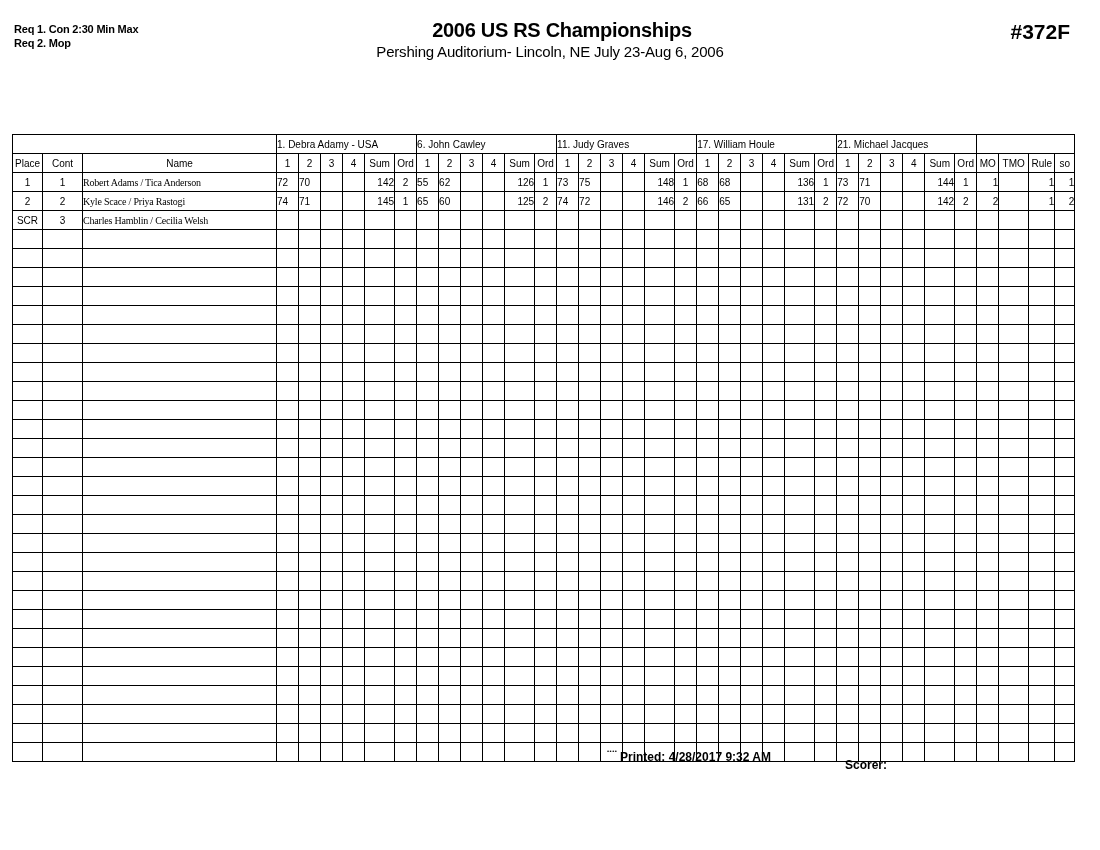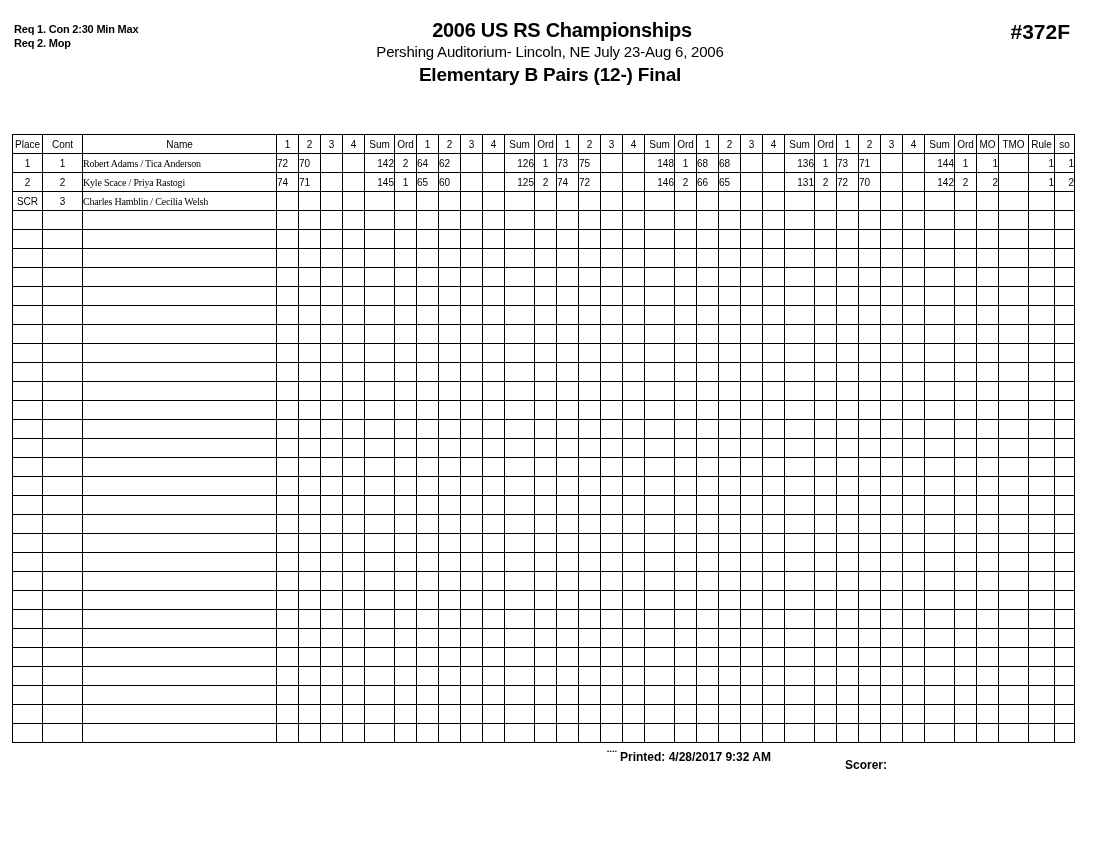--- a/index.html
+++ b/index.html
@@ -197,21 +197,20 @@
 <body>
 
 <div id="reqs">
   <div>Req 1.  Con 2:30 Min Max</div>
   <div>Req 2.  Mop</div>
 </div>
 
 <div id="header">
   <div class="line1">2006 US RS Championships</div>
   <div class="line2">Pershing Auditorium- Lincoln, NE  July 23-Aug 6, 2006</div>
-  <div class="line3">Elementary B Pairs (12-) Final</div>
 </div>
 
 <div id="event-number">#372F</div>
 
 <table id="sheet">
   <colgroup>
     <col style="width:30px">
     <col style="width:40px">
     <col style="width:194px">
     <col style="width:22px">
@@ -243,20 +242,29 @@
       <col style="width:22px">
       <col style="width:22px">
       <col style="width:30px">
       <col style="width:22px">
     <col style="width:22px">
       <col style="width:30px">
       <col style="width:26px">
       <col style="width:20px">
   </colgroup>
   <tbody id="table-body">
+      <tr class="judge-row">
+        <td class="nb" colspan="3"></td>
+        <td class="judge-name" colspan="6">1.  Debra  Adamy - USA</td>
+        <td class="judge-name" colspan="6">6.  John  Cawley</td>
+        <td class="judge-name" colspan="6">11.  Judy Graves</td>
+        <td class="judge-name" colspan="6">17.  William Houle</td>
+        <td class="judge-name" colspan="6">21.  Michael Jacques</td>
+        <td class="nb" colspan="4"></td>
+      </tr>
       <tr class="colhead">
         <td>Place</td>
         <td>Cont</td>
         <td>Name</td>
         <td>1</td>
         <td>2</td>
         <td>3</td>
         <td>4</td>
         <td>Sum</td>
         <td class="ordcol">Ord</td>
@@ -292,21 +300,21 @@
       <tr class="data">
         <td class="place">1</td>
         <td class="cont">1</td>
         <td class="name">Robert Adams / Tica Anderson</td>
         <td class="sc">72</td>
         <td class="sc">70</td>
         <td class="sc"></td>
         <td class="sc"></td>
         <td class="sum">142</td>
         <td class="ord ordcol">2</td>
-        <td class="sc">64</td>
+        <td class="sc">55</td>
         <td class="sc">62</td>
         <td class="sc"></td>
         <td class="sc"></td>
         <td class="sum">126</td>
         <td class="ord ordcol">1</td>
         <td class="sc">73</td>
         <td class="sc">75</td>
         <td class="sc"></td>
         <td class="sc"></td>
         <td class="sum">148</td>

